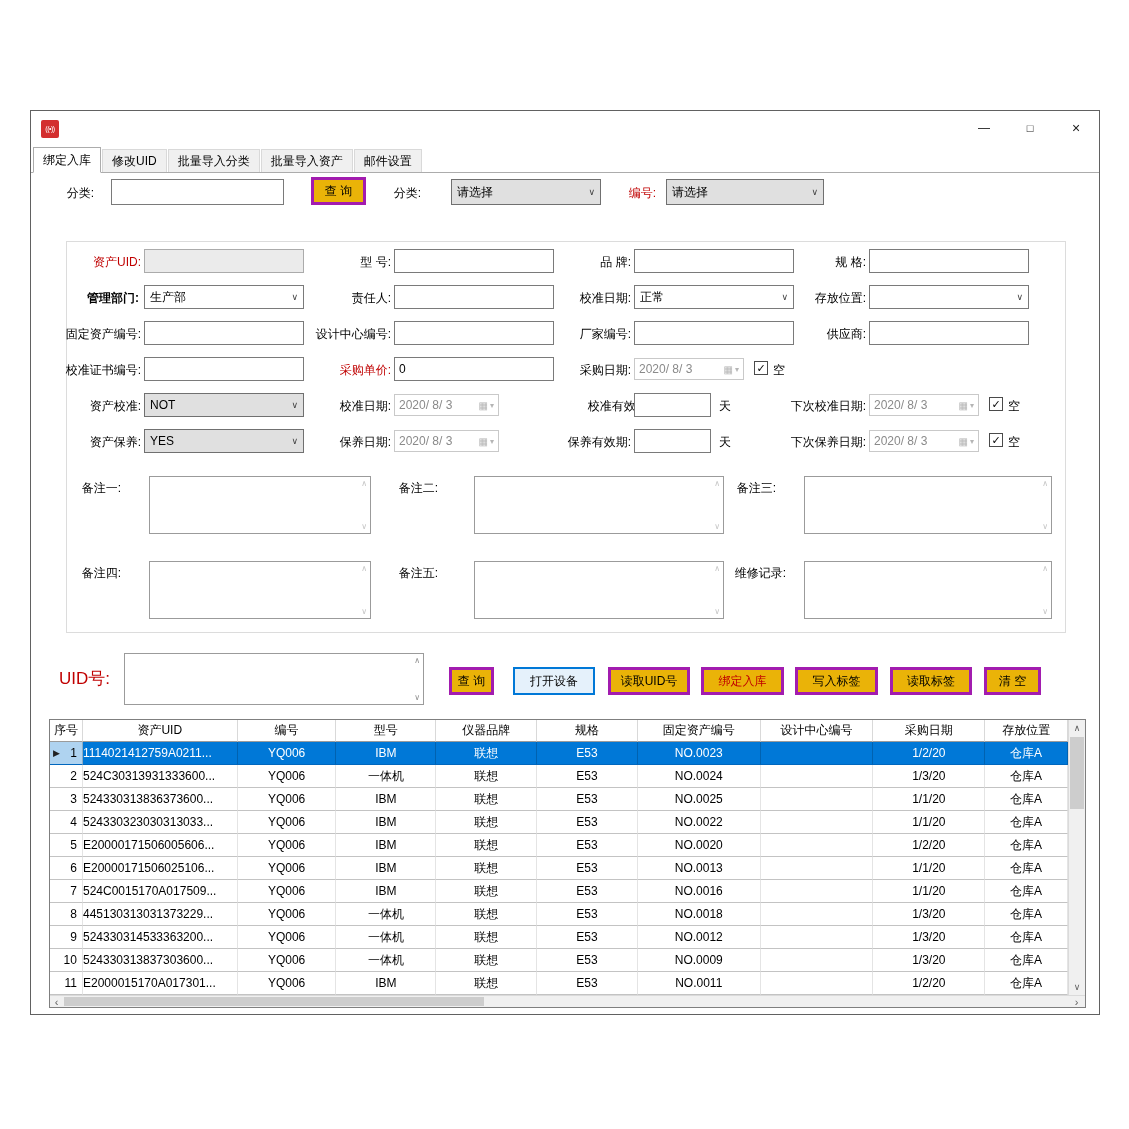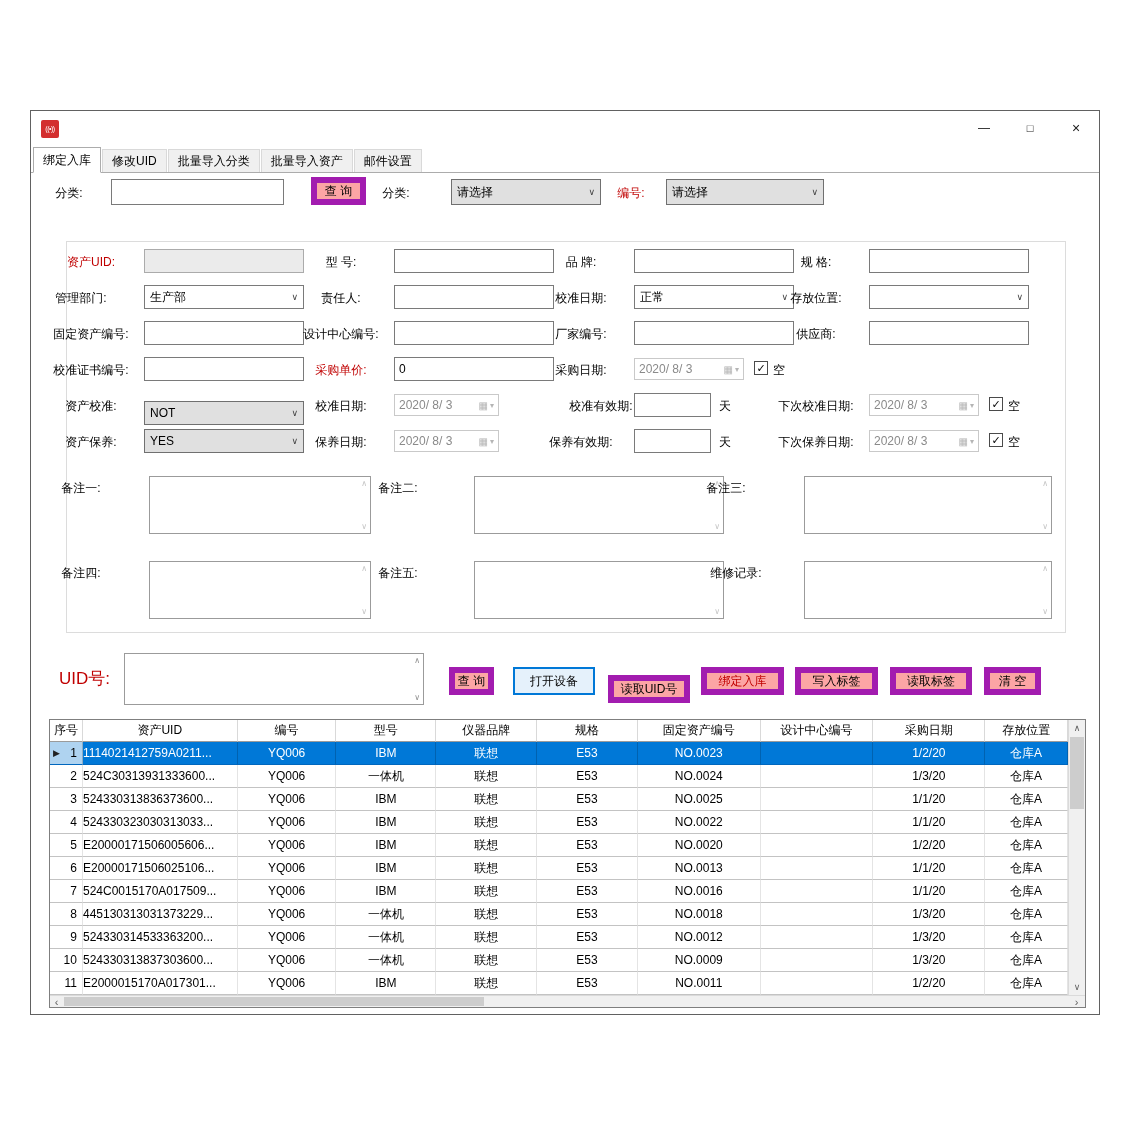--- a/index.html
+++ b/index.html
@@ -19,38 +19,38 @@
   .winbtn.min { font-size:12px; }
   .winbtn.max { font-size:11px; }
   .winbtn.cls { font-size:14px; }
 
   
   .tabbar { position:absolute; left:0; top:36px; right:0; height:26px; border-bottom:1px solid #ACACAC; background:#fff; display:flex; align-items:flex-end; padding-left:2px; }
   .tab { height:23px; line-height:22px; padding:0 9px; background:#F0F0F0; border:1px solid #D9D9D9; border-bottom:none; margin-right:1px; white-space:nowrap; }
   .tab.active { height:26px; line-height:25px; background:#fff; border:1px solid #ACACAC; border-bottom:1px solid #fff; margin-bottom:-1px; position:relative; z-index:2; }
 
   
-  .lbl { position:absolute; text-align:center; white-space:nowrap; font-size:12px; }
+  .lbl { position:absolute; text-align:right; white-space:nowrap; font-size:12px; }
   .lbl.left { text-align:left; }
   .red { color:#C00000; }
   .tin { position:absolute; height:24px; border:1px solid #7A7A7A; background:#fff; padding:0 4px; font:12px "Liberation Sans",sans-serif; }
   .tin.disabled { background:#EBEBEB; border-color:#ABABAB; }
   .combo { position:absolute; height:24px; border:1px solid #7A7A7A; background:#fff; display:flex; align-items:center; padding:0 5px; }
   .combo.gray { background:#E0E0E0; border-color:#707070; }
   .combo .chev { margin-left:auto; font-size:9px; color:#404040; }
   .datef { position:absolute; height:22px; border:1px solid #C9C9C9; background:#fff; color:#8A8A8A; display:flex; align-items:center; padding:0 4px; }
   .datef .dicon { margin-left:auto; color:#B5B5B5; font-size:10px; }
   .datef .darr { color:#B5B5B5; font-size:8px; margin-left:2px; }
   .cb { position:absolute; width:14px; height:14px; border:1px solid #4A4A4A; background:#fff; font-size:11px; line-height:12px; text-align:center; }
   .tarea { position:absolute; border:1px solid #9B9B9B; background:#fff; }
   .tarea textarea { width:100%; height:100%; border:none; outline:none; resize:none; font:12px "Liberation Sans",sans-serif; padding:2px 14px 2px 4px; }
   .sarr { position:absolute; right:3px; font-size:8px; color:#C5C5C5; }
   .sarr.up { top:2px; } .sarr.dn { bottom:2px; }
   .tarea.dark .sarr { color:#8F8F8F; }
-  .btn { position:absolute; height:28px; border:6px solid #a21caf; background:#fca5a5; display:flex; align-items:center; justify-content:center; white-space:nowrap; font-size:12px; }
+  .btn { position:absolute; height:28px; border:3px solid #a21caf; background:#eab308; display:flex; align-items:center; justify-content:center; white-space:nowrap; font-size:12px; }
   .btn.focused { border:2px solid #0078D7; background:#E5F1FB; }
   .btn.danger { color:#C00000; }
 
   .groupbox { position:absolute; left:35px; top:130px; width:1000px; height:392px; border:1px solid #DCDCDC; background:#fff; }
   .uidlbl { position:absolute; left:28px; top:556px; width:62px; font-size:17px; color:#C00000; white-space:nowrap; }
 
   
   .dtable { position:absolute; left:18px; top:608px; width:1037px; height:289px; border:1px solid #7F7F7F; background:#fff; display:flex; flex-direction:column; }
   .dt-main { display:flex; height:275px; }
   .dt-grid { width:1020px; overflow:hidden; }
@@ -116,21 +116,21 @@
 
     <div class="lbl red" style="left:10px;top:143px;width:100px;">资产UID:</div>
     <input class="tin disabled" style="left: 113px; top: 138px; width: 160px;" value="">
     <div class="lbl" style="left:260px;top:143px;width:100px;">型 号:</div>
     <input class="tin" style="left: 363px; top: 138px; width: 160px;" value="">
     <div class="lbl" style="left:500px;top:143px;width:100px;">品 牌:</div>
     <input class="tin" style="left: 603px; top: 138px; width: 160px;" value="">
     <div class="lbl" style="left:735px;top:143px;width:100px;">规 格:</div>
     <input class="tin" style="left: 838px; top: 138px; width: 160px;" value="">
 
-    <div class="lbl" style="left:0;top:179px;width:100px;">管理部门:</div>
+    <div class="lbl" style="left:8px;top:179px;width:100px;font-weight:bold;">管理部门:</div>
     <div class="combo" style="left:113px;top:174px;width:160px;">
       <span>生产部</span>
       <span class="chev">∨</span>
     </div>
     <div class="lbl" style="left:260px;top:179px;width:100px;">责任人:</div>
     <input class="tin" style="left: 363px; top: 174px; width: 160px;" value="">
     <div class="lbl" style="left:500px;top:179px;width:100px;">校准日期:</div>
     <div class="combo" style="left:603px;top:174px;width:160px;">
       <span>正常</span>
       <span class="chev">∨</span>
@@ -157,21 +157,21 @@
     <div class="lbl" style="left:500px;top:251px;width:100px;">采购日期:</div>
     <div class="datef" style="left:603px;top:247px;width:110px;">
       <span>2020/ 8/ 3</span>
       <span class="dicon">▦</span>
       <span class="darr">▾</span>
     </div>
     <div class="cb" style="left:723px;top:250px;"><span>✓</span></div>
     <div class="lbl left" style="left:742px;top:251px;width:20px;">空</div>
 
     <div class="lbl" style="left:10px;top:287px;width:100px;">资产校准:</div>
-    <div class="combo gray" style="left:113px;top:282px;width:160px;margin-top:8px;">
+    <div class="combo gray" style="left:113px;top:282px;width:160px;">
       <span>NOT</span>
       <span class="chev">∨</span>
     </div>
     <div class="lbl" style="left:260px;top:287px;width:100px;">校准日期:</div>
     <div class="datef" style="left:363px;top:283px;width:105px;">
       <span>2020/ 8/ 3</span>
       <span class="dicon">▦</span>
       <span class="darr">▾</span>
     </div>
     <div class="lbl" style="left:520px;top:287px;width:100px;">校准有效期:</div>
@@ -248,21 +248,21 @@
     </div>
 
     <div class="uidlbl">UID号:</div>
     <div class="tarea dark" style="left:93px;top:542px;width:300px;height:52px;">
       <textarea value="" style=""></textarea>
       <span class="sarr up">∧</span>
       <span class="sarr dn">∨</span>
     </div>
     <div class="btn" style="left:418px;top:556px;width:45px;">查 询</div>
     <div class="btn focused" style="left:482px;top:556px;width:82px;">打开设备</div>
-    <div class="btn" style="left:577px;top:556px;width:82px;margin-top:8px;">读取UID号</div>
+    <div class="btn" style="left:577px;top:556px;width:82px;">读取UID号</div>
     <div class="btn danger" style="left:670px;top:556px;width:83px;">绑定入库</div>
     <div class="btn" style="left:764px;top:556px;width:83px;">写入标签</div>
     <div class="btn" style="left:859px;top:556px;width:82px;">读取标签</div>
     <div class="btn" style="left:953px;top:556px;width:57px;">清 空</div>
 
     <div class="dtable">
       <div class="dt-main">
         <div class="dt-grid">
           <div class="dt-header">
               <div class="tcell th c0">序号</div>

